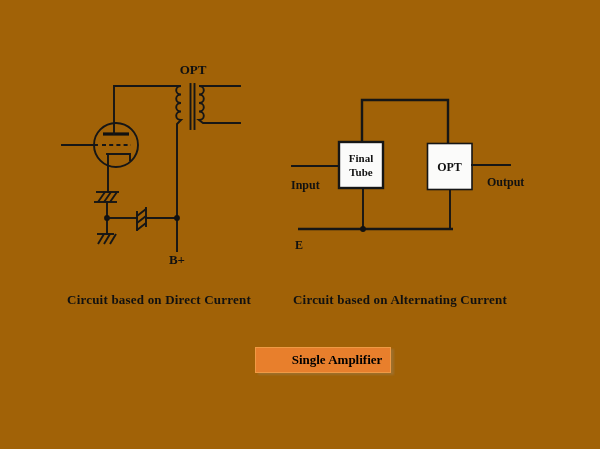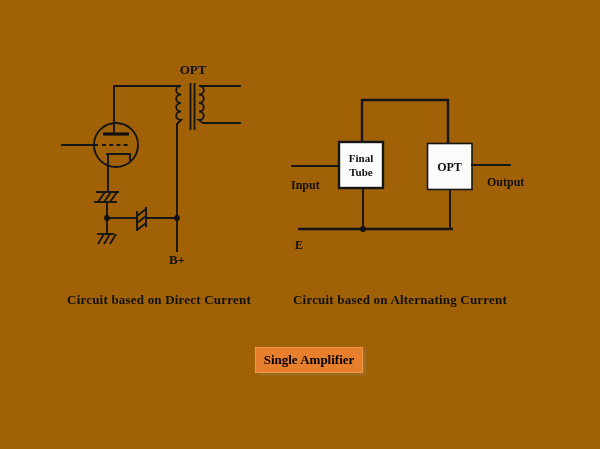--- a/index.html
+++ b/index.html
@@ -29,20 +29,21 @@
     white-space:nowrap;
   }
   .banner{
     position:absolute;
     left:255px;top:347px;width:106px;height:24px;
     display:flex;align-items:center;justify-content:center;
     font-size:13px;font-weight:bold;color:#000;
     border:1px solid #f09a44;
     box-shadow:3px 2px 2px rgba(150,150,150,0.25);
     white-space:nowrap;
+    padding-left:28px;
   }
 </style>
 </head>
 <body>
 
 <div class="stage">
 
   <svg class="diagram-svg" width="600" height="449" viewBox="0 0 600 449">
 
     <g>

